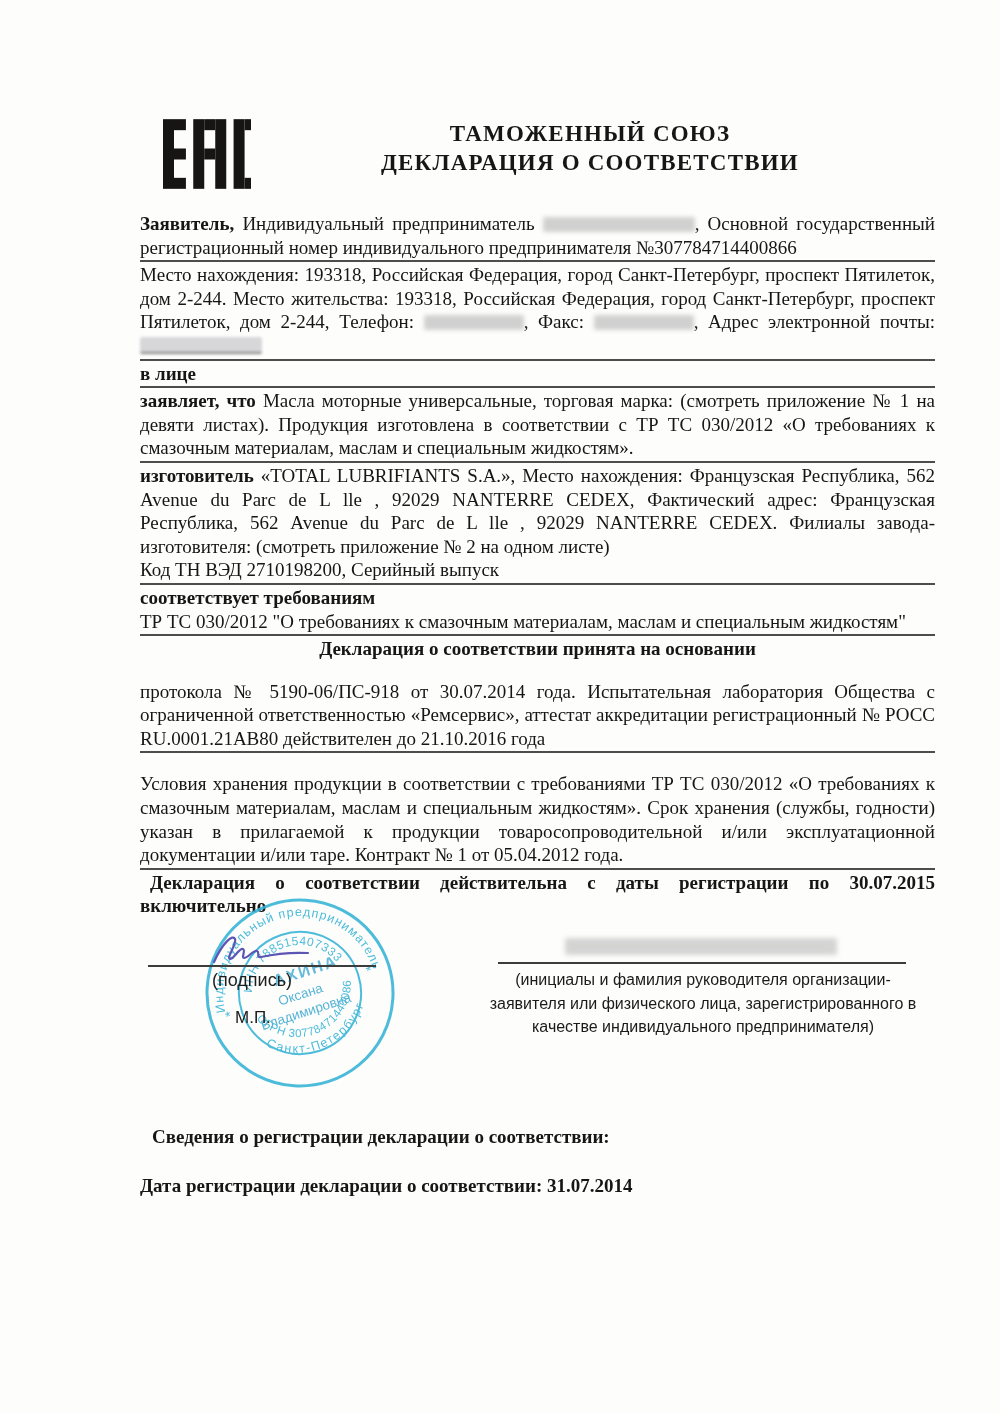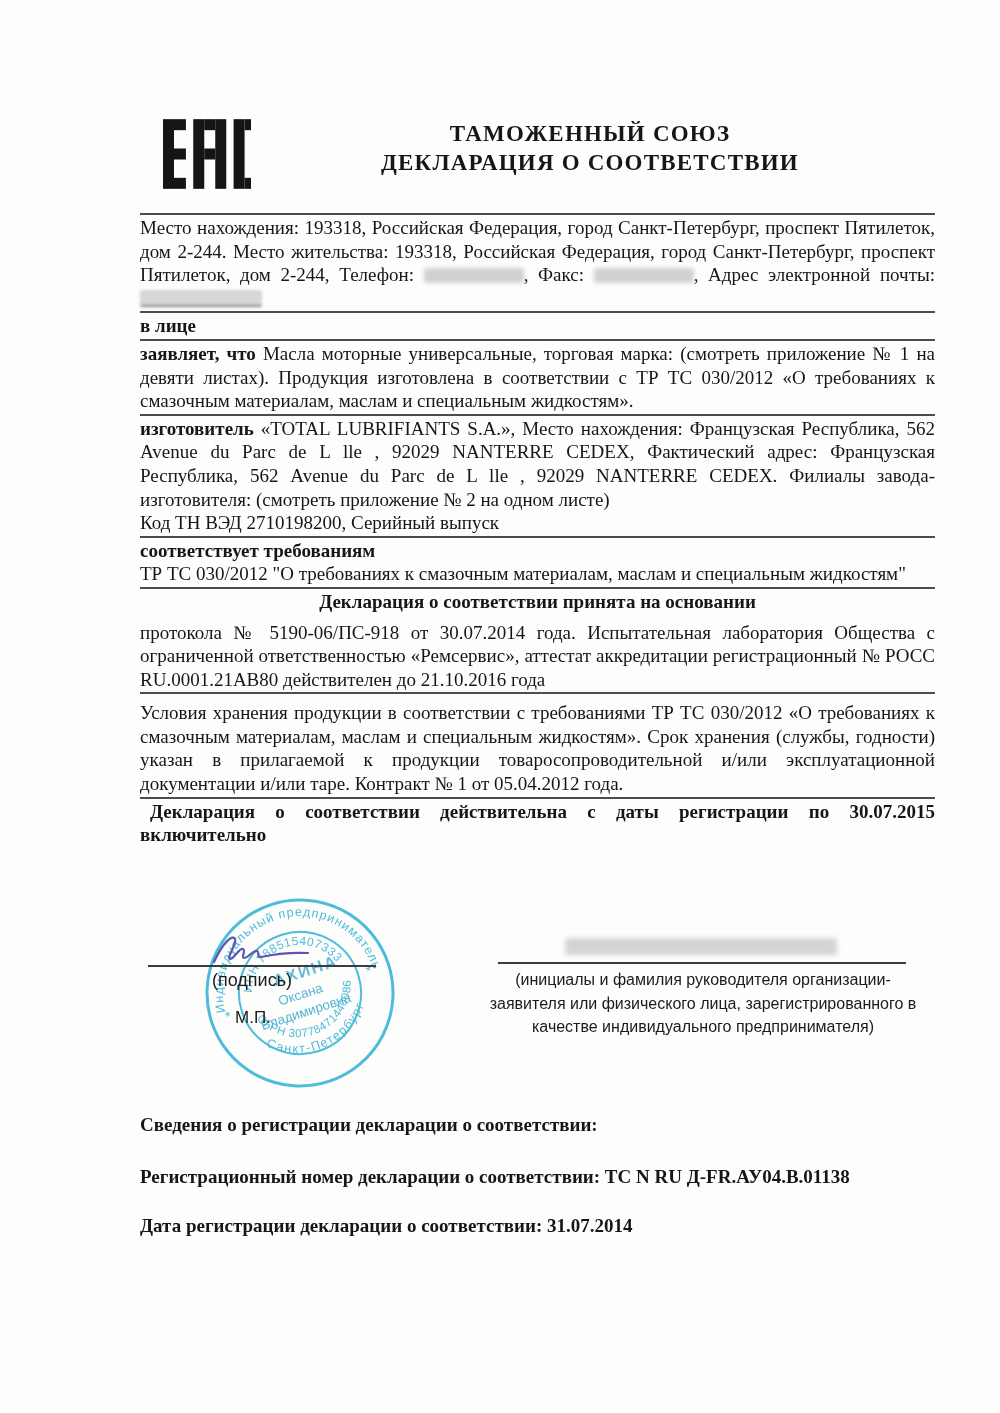--- a/index.html
+++ b/index.html
@@ -7,41 +7,41 @@
         font-family:"Liberation Serif",serif;color:#161616;}
   
   .eac-logo{position:absolute;left:163px;top:115px;}
   .title-block{position:absolute;left:250px;top:119px;width:680px;text-align:center;
         font-weight:bold;font-size:23px;line-height:29px;letter-spacing:1.2px;}
   
   .content{position:absolute;left:140px;top:212px;width:795px;font-size:19px;line-height:23.6px;}
   .para{margin:0;text-align:justify;}
   .rule{border-top:2px solid #4d4d4d;margin:1px 0;height:0;}
   .b{font-weight:bold;}
-  .gap-top{margin-top:7px;}
+  .gap-top{margin-top:19px;}
   .redact{display:inline-block;background:#b9b9b9;opacity:.65;filter:blur(2.2px);
         border-radius:2px;height:15px;vertical-align:-2px;}
   .redact.u{border-bottom:2px solid #444;filter:blur(1.8px);background:#c3c3c8;}
   .validity-l1{text-align:justify;text-align-last:justify;font-weight:bold;margin-left:10px;}
   .validity-l2{font-weight:bold;}
   
   .sig-zone{position:absolute;left:140px;top:908px;width:795px;height:200px;font-family:"Liberation Sans",sans-serif;}
   .sig-line-left{position:absolute;left:8px;top:57px;width:228px;border-top:2px solid #3c3c3c;}
   .sig-caption{position:absolute;left:72px;top:62px;font-size:18px;color:#1d1d1d;}
   .mp{position:absolute;left:95px;top:100px;font-size:17px;color:#1d1d1d;}
   .scribble{position:absolute;left:68px;top:22px;}
   .stamp{position:absolute;left:60px;top:-15px;opacity:.88;}
   .name-blur-right{position:absolute;left:425px;top:30px;width:272px;height:17px;background:#b9b9b9;
         opacity:.6;filter:blur(2.5px);border-radius:2px;}
   .sig-line-right{position:absolute;left:358px;top:54px;width:408px;border-top:2px solid #3c3c3c;}
   .right-caption{position:absolute;left:348px;top:60px;width:430px;text-align:center;
         font-size:16px;line-height:23.5px;color:#1b1b1b;}
   
   .reg-zone{position:absolute;left:140px;top:1114px;width:800px;font-weight:bold;font-size:19px;}
-  .reg-heading{margin:0;}
+  .reg-heading{margin:12px;}
   .reg-number{margin:30px 0 0 0;}
   .reg-date{margin:27px 0 0 0;}
 </style>
 </head>
 <body>
 
 <div class="page">
 
   <div class="eac-logo">
     <svg width="88" height="78" viewBox="0 0 96 76">
@@ -64,20 +64,21 @@
     </svg>
   </div>
 
   <div class="title-block">
     <div>ТАМОЖЕННЫЙ СОЮЗ</div>
     <div>ДЕКЛАРАЦИЯ О СООТВЕТСТВИИ</div>
   </div>
 
   <div class="content">
 
+    <p class="para"><span class="b">Заявитель,</span><span> Индивидуальный предприниматель </span><span class="redact" style="width:152px"></span><span>, Основной государственный регистрационный номер индивидуального предпринимателя №307784714400866</span></p>
     <div class="rule"></div>
 
     <p class="para"><span>Место нахождения: 193318, Российская Федерация, город Санкт-Петербург, проспект Пятилеток, дом 2-244. Место жительства: 193318, Российская Федерация, город Санкт-Петербург, проспект Пятилеток, дом 2-244, Телефон: </span><span class="redact" style="width:100px"></span><span>, Факс: </span><span class="redact" style="width:100px"></span><span>,</span> <span>Адрес электронной почты: </span><span class="redact u" style="width:122px"></span></p>
     <div class="rule"></div>
 
     <p class="para b">в лице</p>
     <div class="rule"></div>
 
     <p class="para"><span class="b">заявляет, что</span><span> Масла моторные универсальные, торговая марка: (смотреть приложение № 1 на девяти листах). Продукция изготовлена в соответствии с ТР ТС 030/2012 «О требованиях к смазочным материалам, маслам и специальным жидкостям».</span></p>
     <div class="rule"></div>
@@ -147,17 +148,16 @@
     <div class="sig-caption">(подпись)</div>
     <div class="mp">М.П.</div>
 
     <div class="name-blur-right"></div>
     <div class="sig-line-right"></div>
     <div class="right-caption">(инициалы и фамилия руководителя организации-заявителя или физического лица, зарегистрированного в качестве индивидуального предпринимателя)</div>
   </div>
 
   <div class="reg-zone">
     <p class="reg-heading">Сведения о регистрации декларации о соответствии:</p>
-    <p class="reg-number">Регистрационный номер декларации о соответствии: ТС N RU Д-FR.АУ04.В.01138</p>
     <p class="reg-date">Дата регистрации декларации о соответствии: 31.07.2014</p>
   </div>
 
 </div>
 
 </body></html>

